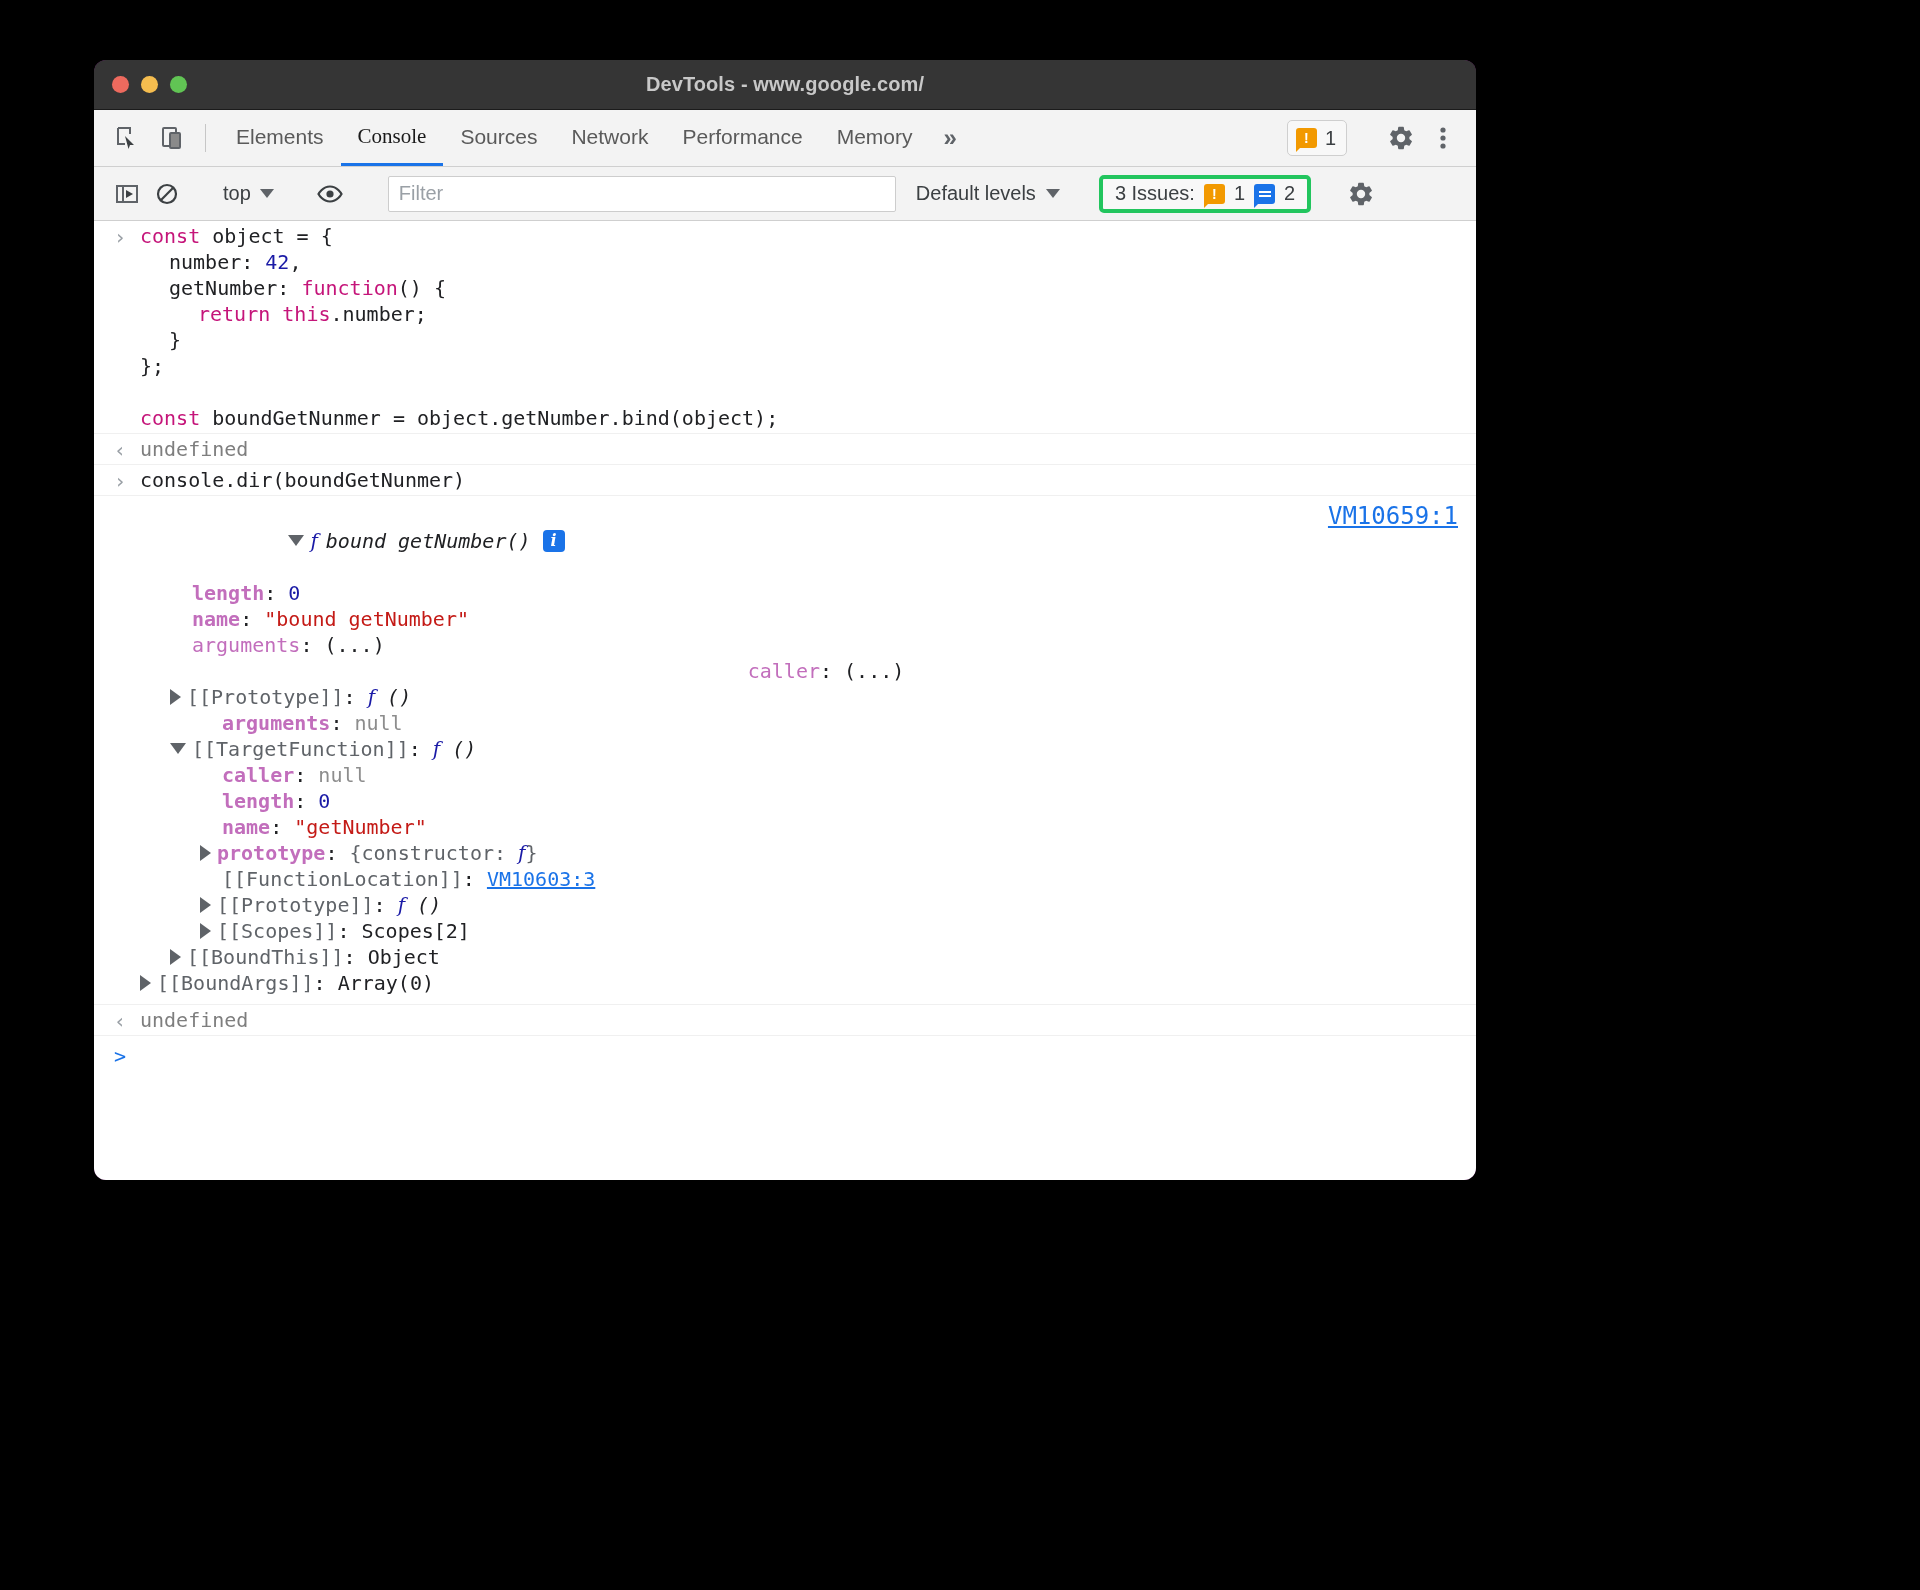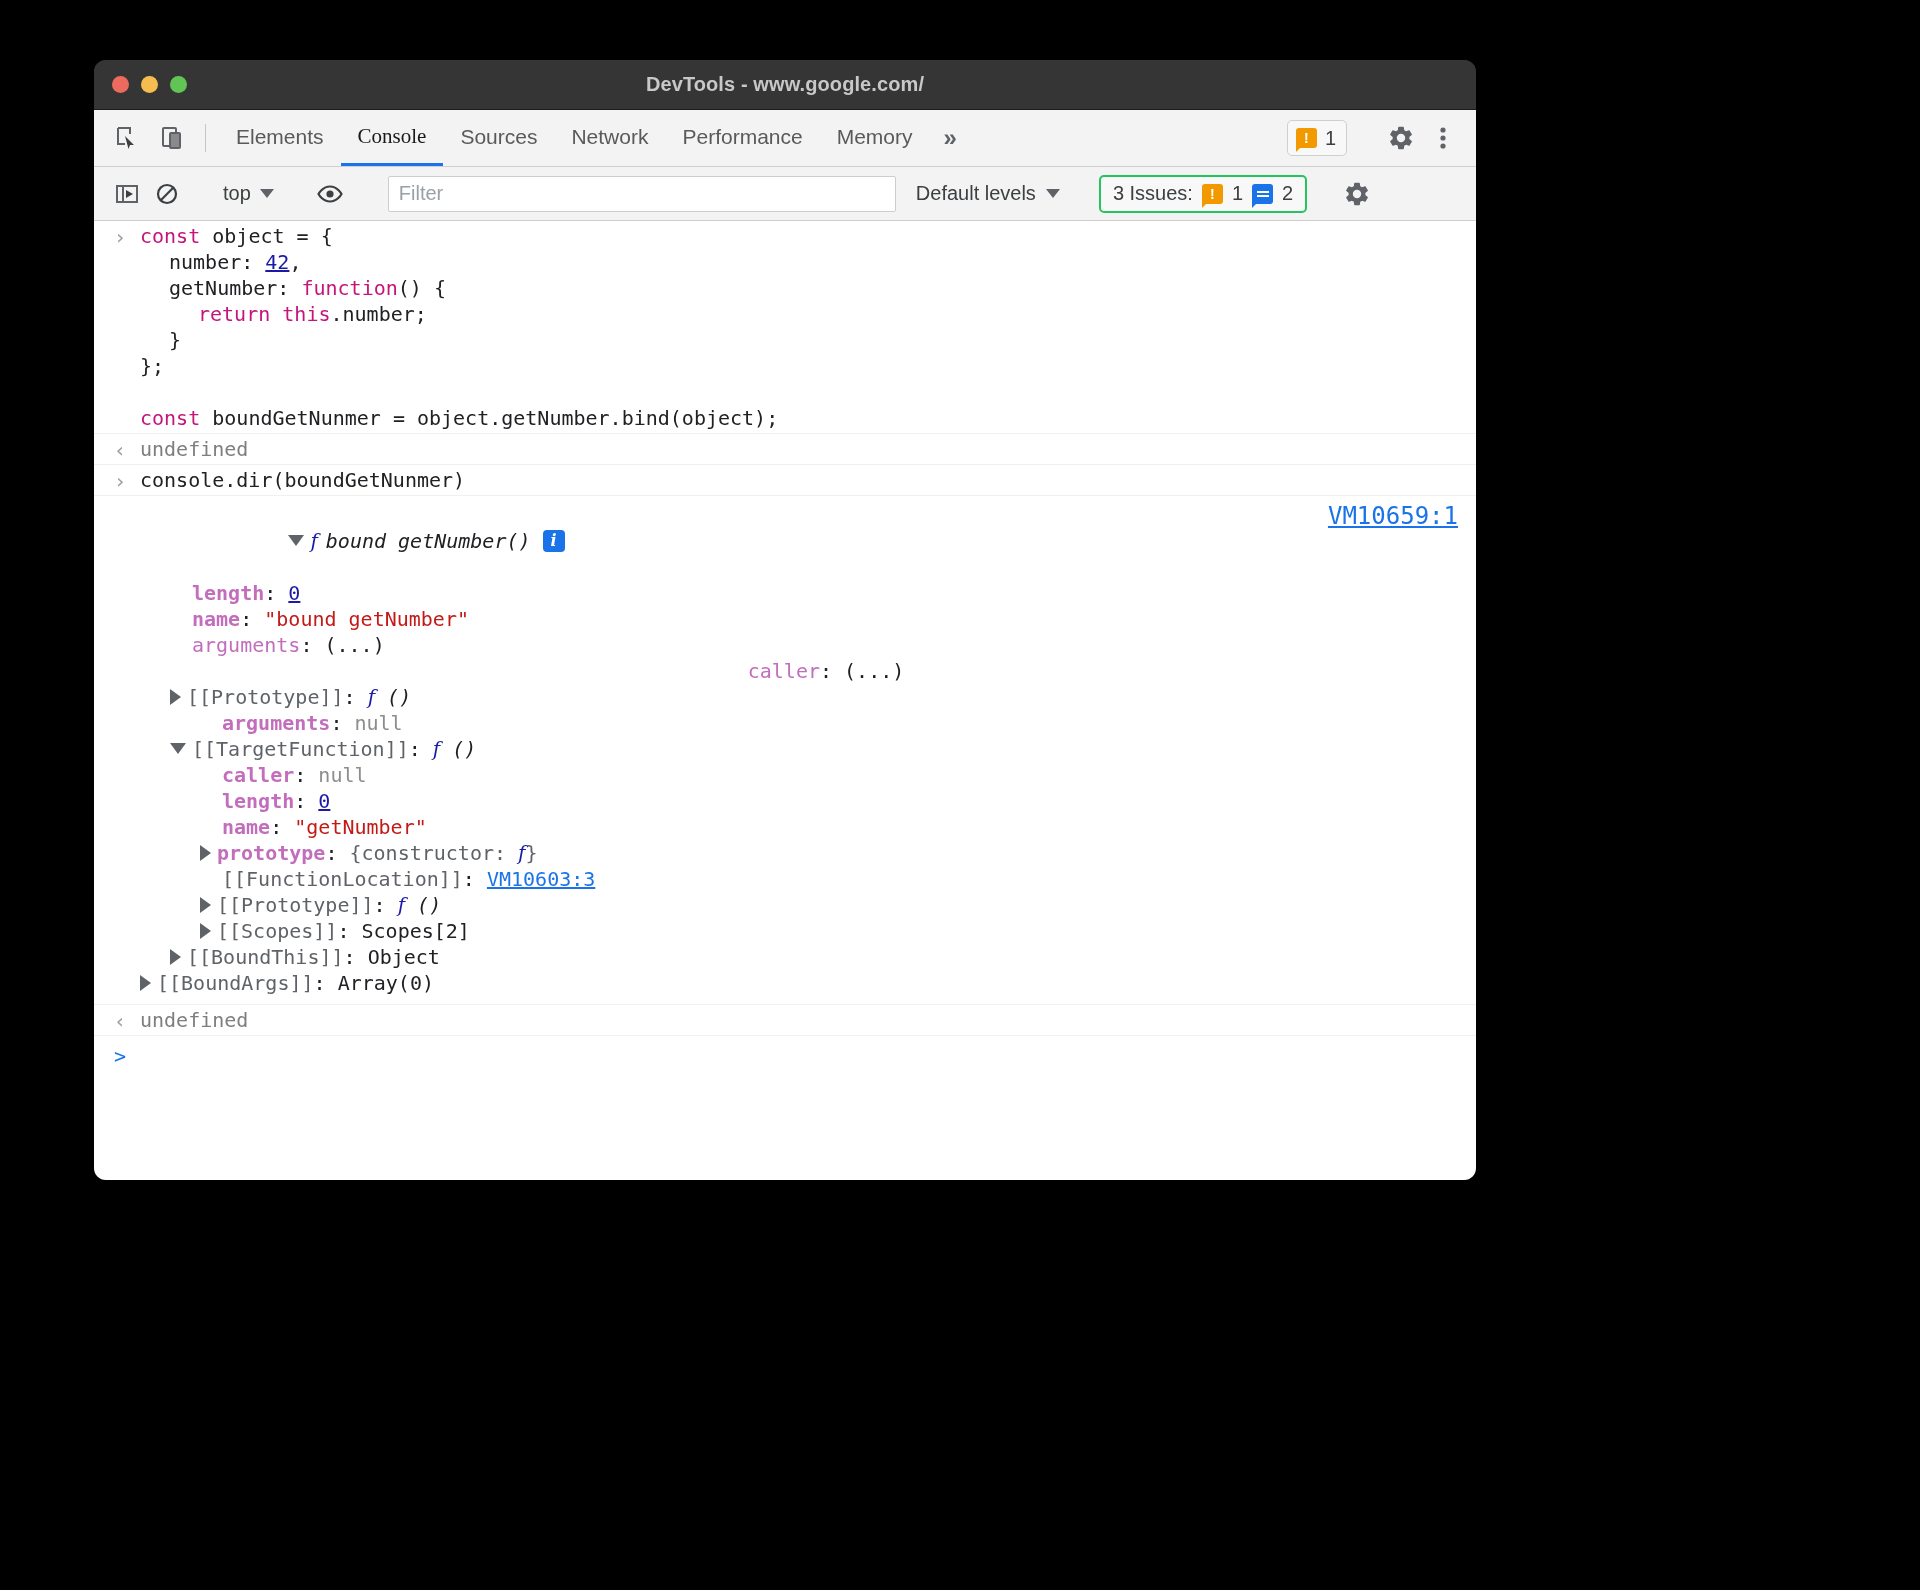--- a/index.html
+++ b/index.html
@@ -196,21 +196,21 @@
     max-width: 508px;
   }
   .levels {
     display: flex; align-items: center; gap: 10px;
     font-size: 20px; color: #3c4043;
     padding: 0 8px;
     white-space: nowrap;
   }
   .issues-pill {
     display: flex; align-items: center; gap: 9px;
-    border: 2px solid #22c55e;
+    border: 4px solid #22c55e;
     border-radius: 5px;
     background: #f8f8f8;
     height: 38px;
     padding: 0 12px;
     white-space: nowrap;
   }
   .issues-label { font-size: 20px; color: #3c4043; }
 
   
   .console {
@@ -240,21 +240,21 @@
   .content {
     padding-left: 46px;
     padding-right: 16px;
     white-space: pre;
     line-height: 1.30;
   }
   .result-text { color: #7e7e7e; }
 
   
   .kw { color: #c5157a; }
-  .num { color: #1a1aa6; text-decoration: underline; }
+  .num { color: #1a1aa6; }
   .str { color: #c41a16; }
   .plain { color: #202124; }
   .prop { color: #c26ebc; }
   .prop-own { color: #c26ebc; font-weight: bold; }
   .internal { color: #5f6368; }
   .nullv { color: #8d8d8d; }
   .fnglyph { color: #1a1aa6; font-style: italic; font-family: "DejaVu Serif", serif; }
   .objhdr { font-style: italic; color: #202124; }
   .link {
     color: #1a73e8;

